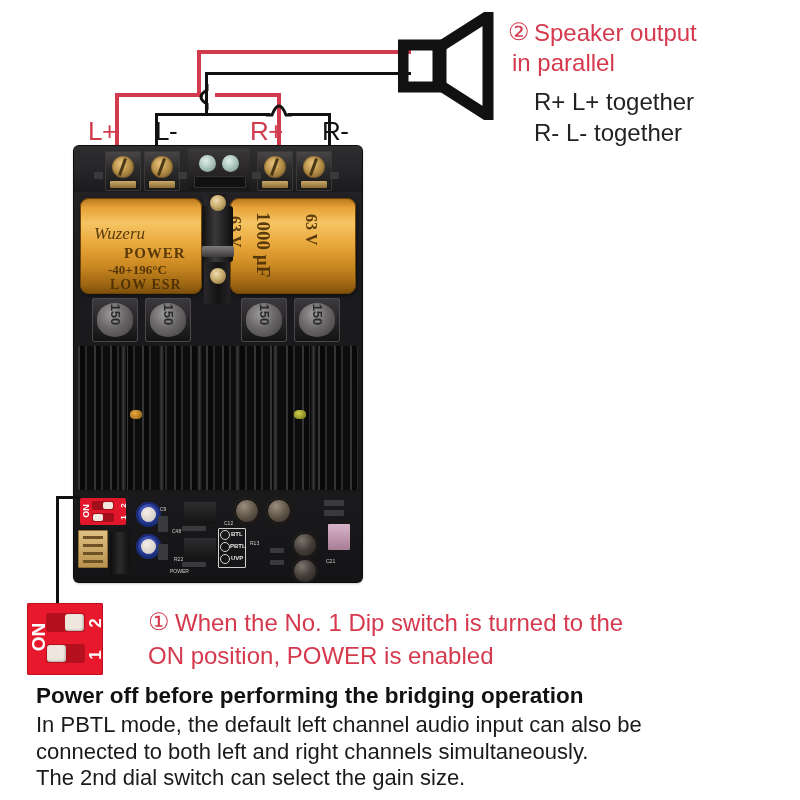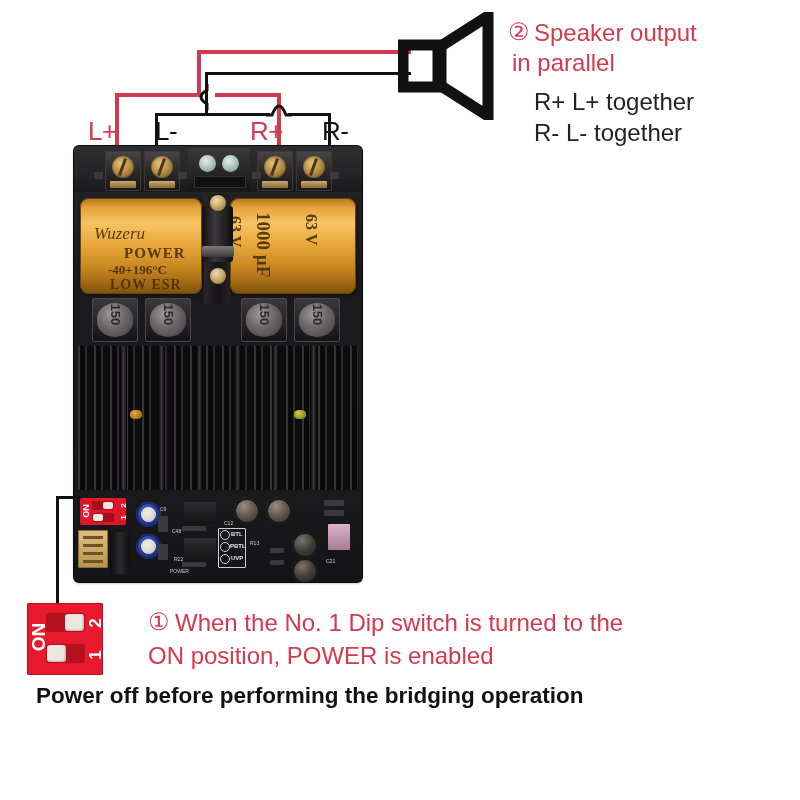--- a/index.html
+++ b/index.html
@@ -727,14 +727,19 @@
     </div>
     <div class="num n2">2</div>
     <div class="num n1">1</div>
   </div>
 
   <div class="callout-red" style="left:148px; top:607px; font-size:24px;">①</div>
   <div class="callout-red" style="left:175px; top:608px; font-size:24px; white-space:nowrap;">When the No. 1 Dip switch is turned to the</div>
   <div class="callout-red" style="left:148px; top:641px; font-size:24px; white-space:nowrap;">ON position, POWER is enabled</div>
 
   <div class="note-bold">Power off before performing the bridging operation</div>
+  <div class="note-body">
+    <div>In PBTL mode, the default left channel audio input can also be</div>
+    <div>connected to both left and right channels simultaneously.</div>
+    <div>The 2nd dial switch can select the gain size.</div>
+  </div>
 
 </div>
 
 </body></html>

